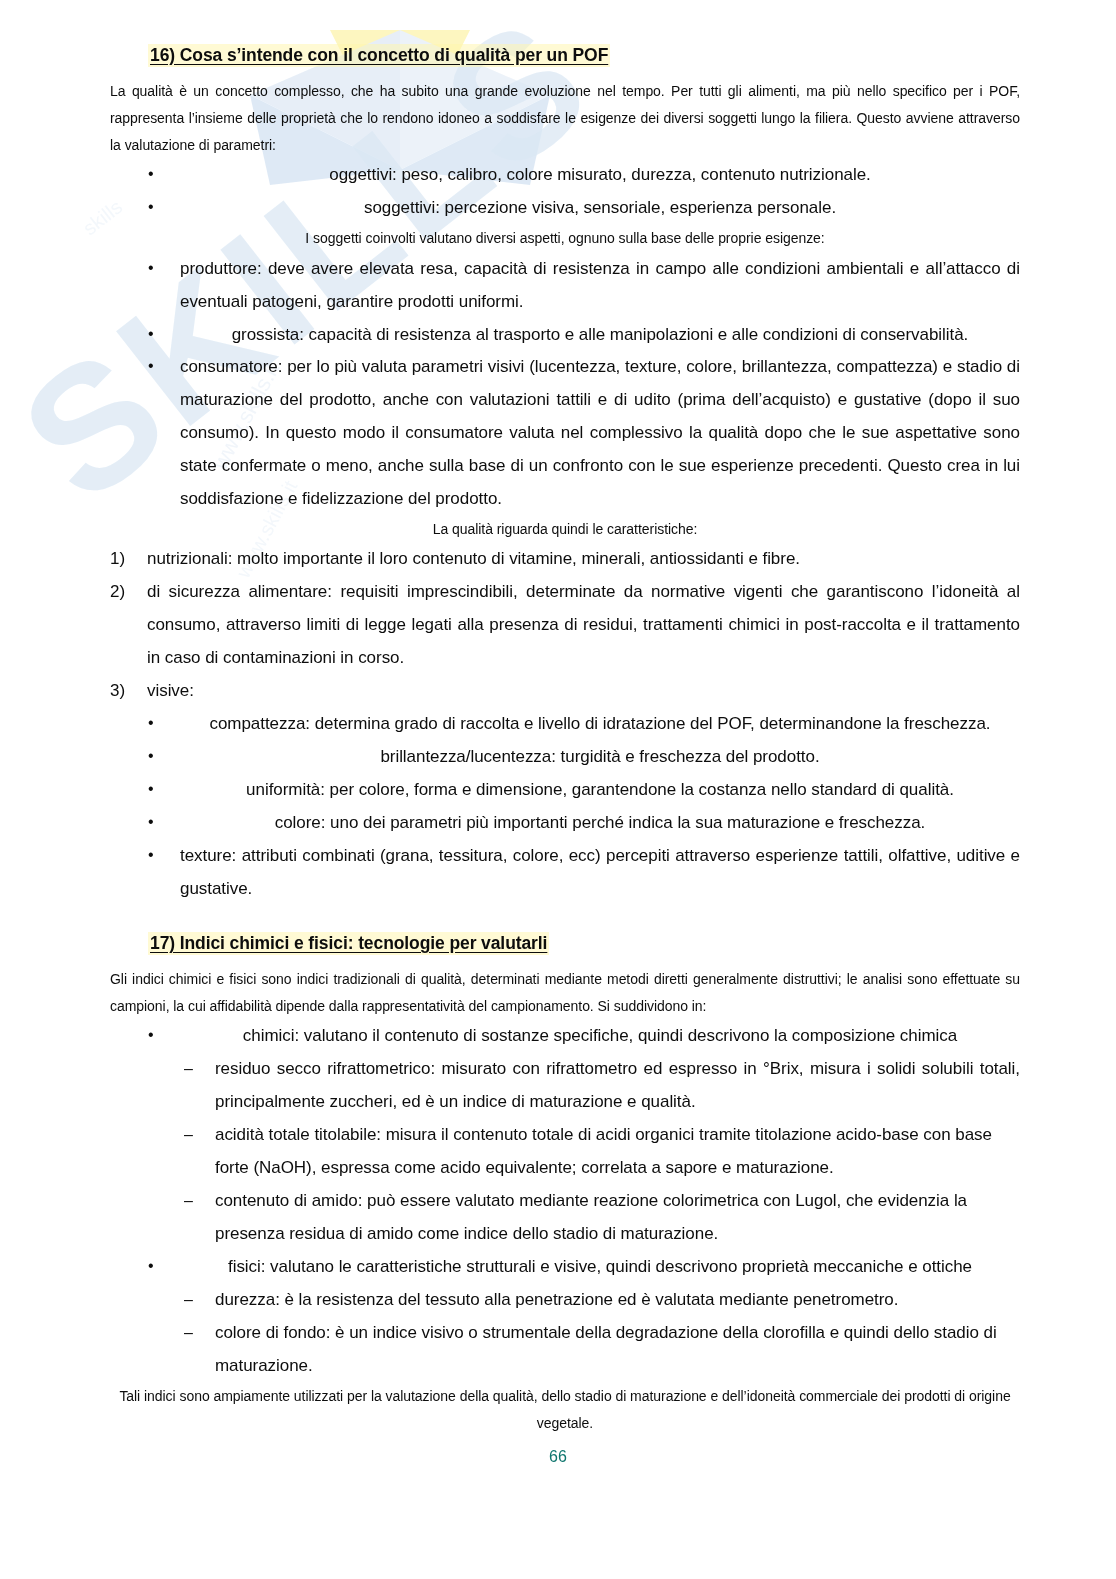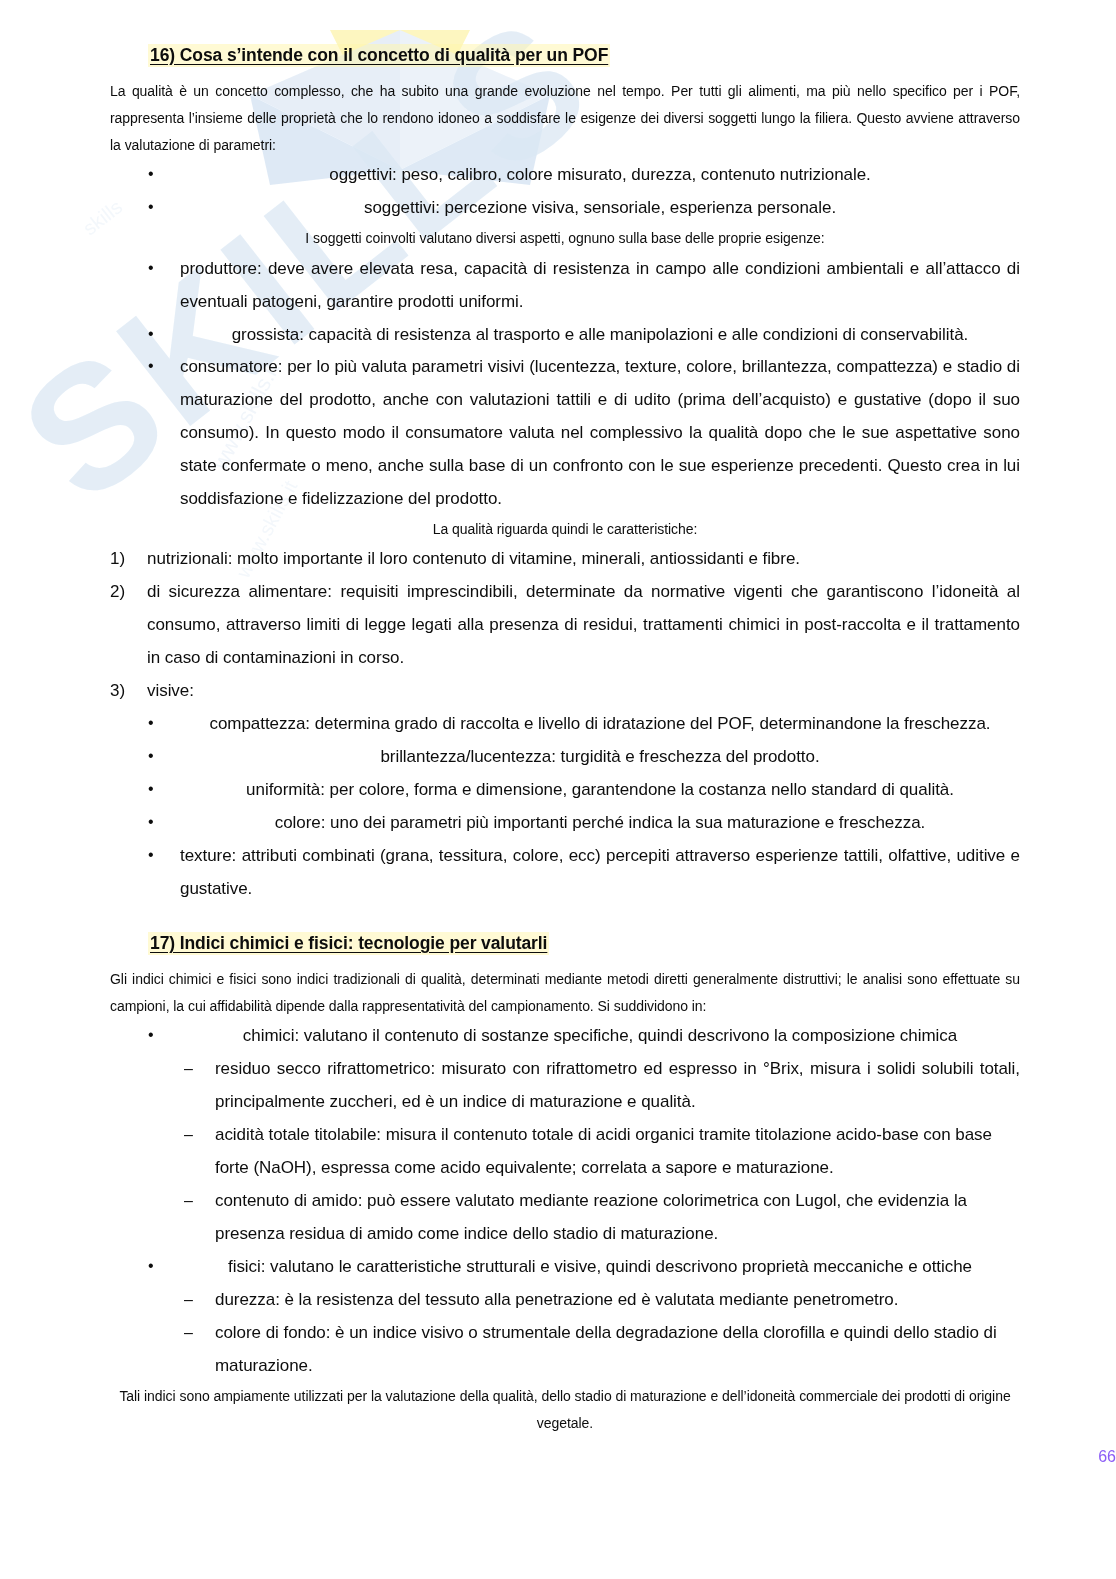--- a/index.html
+++ b/index.html
@@ -129,23 +129,23 @@
     font-size: 16px;
     line-height: 1.94;
   }
   .spacer-md { height: 26px; }
 
   .page-number {
     position: absolute;
     left: 0;
     right: 0;
     top: 1448px;
-    text-align: right;
+    text-align: center;
     font-size: 16px;
-    color: #8b5cf6;
+    color: #0f766e;
     z-index: 2;
   }
 </style>
 </head>
 <body>
 
 <div class="page">
 
   <svg class="watermark" viewBox="0 0 1116 1579" xmlns="http://www.w3.org/2000/svg">
 

